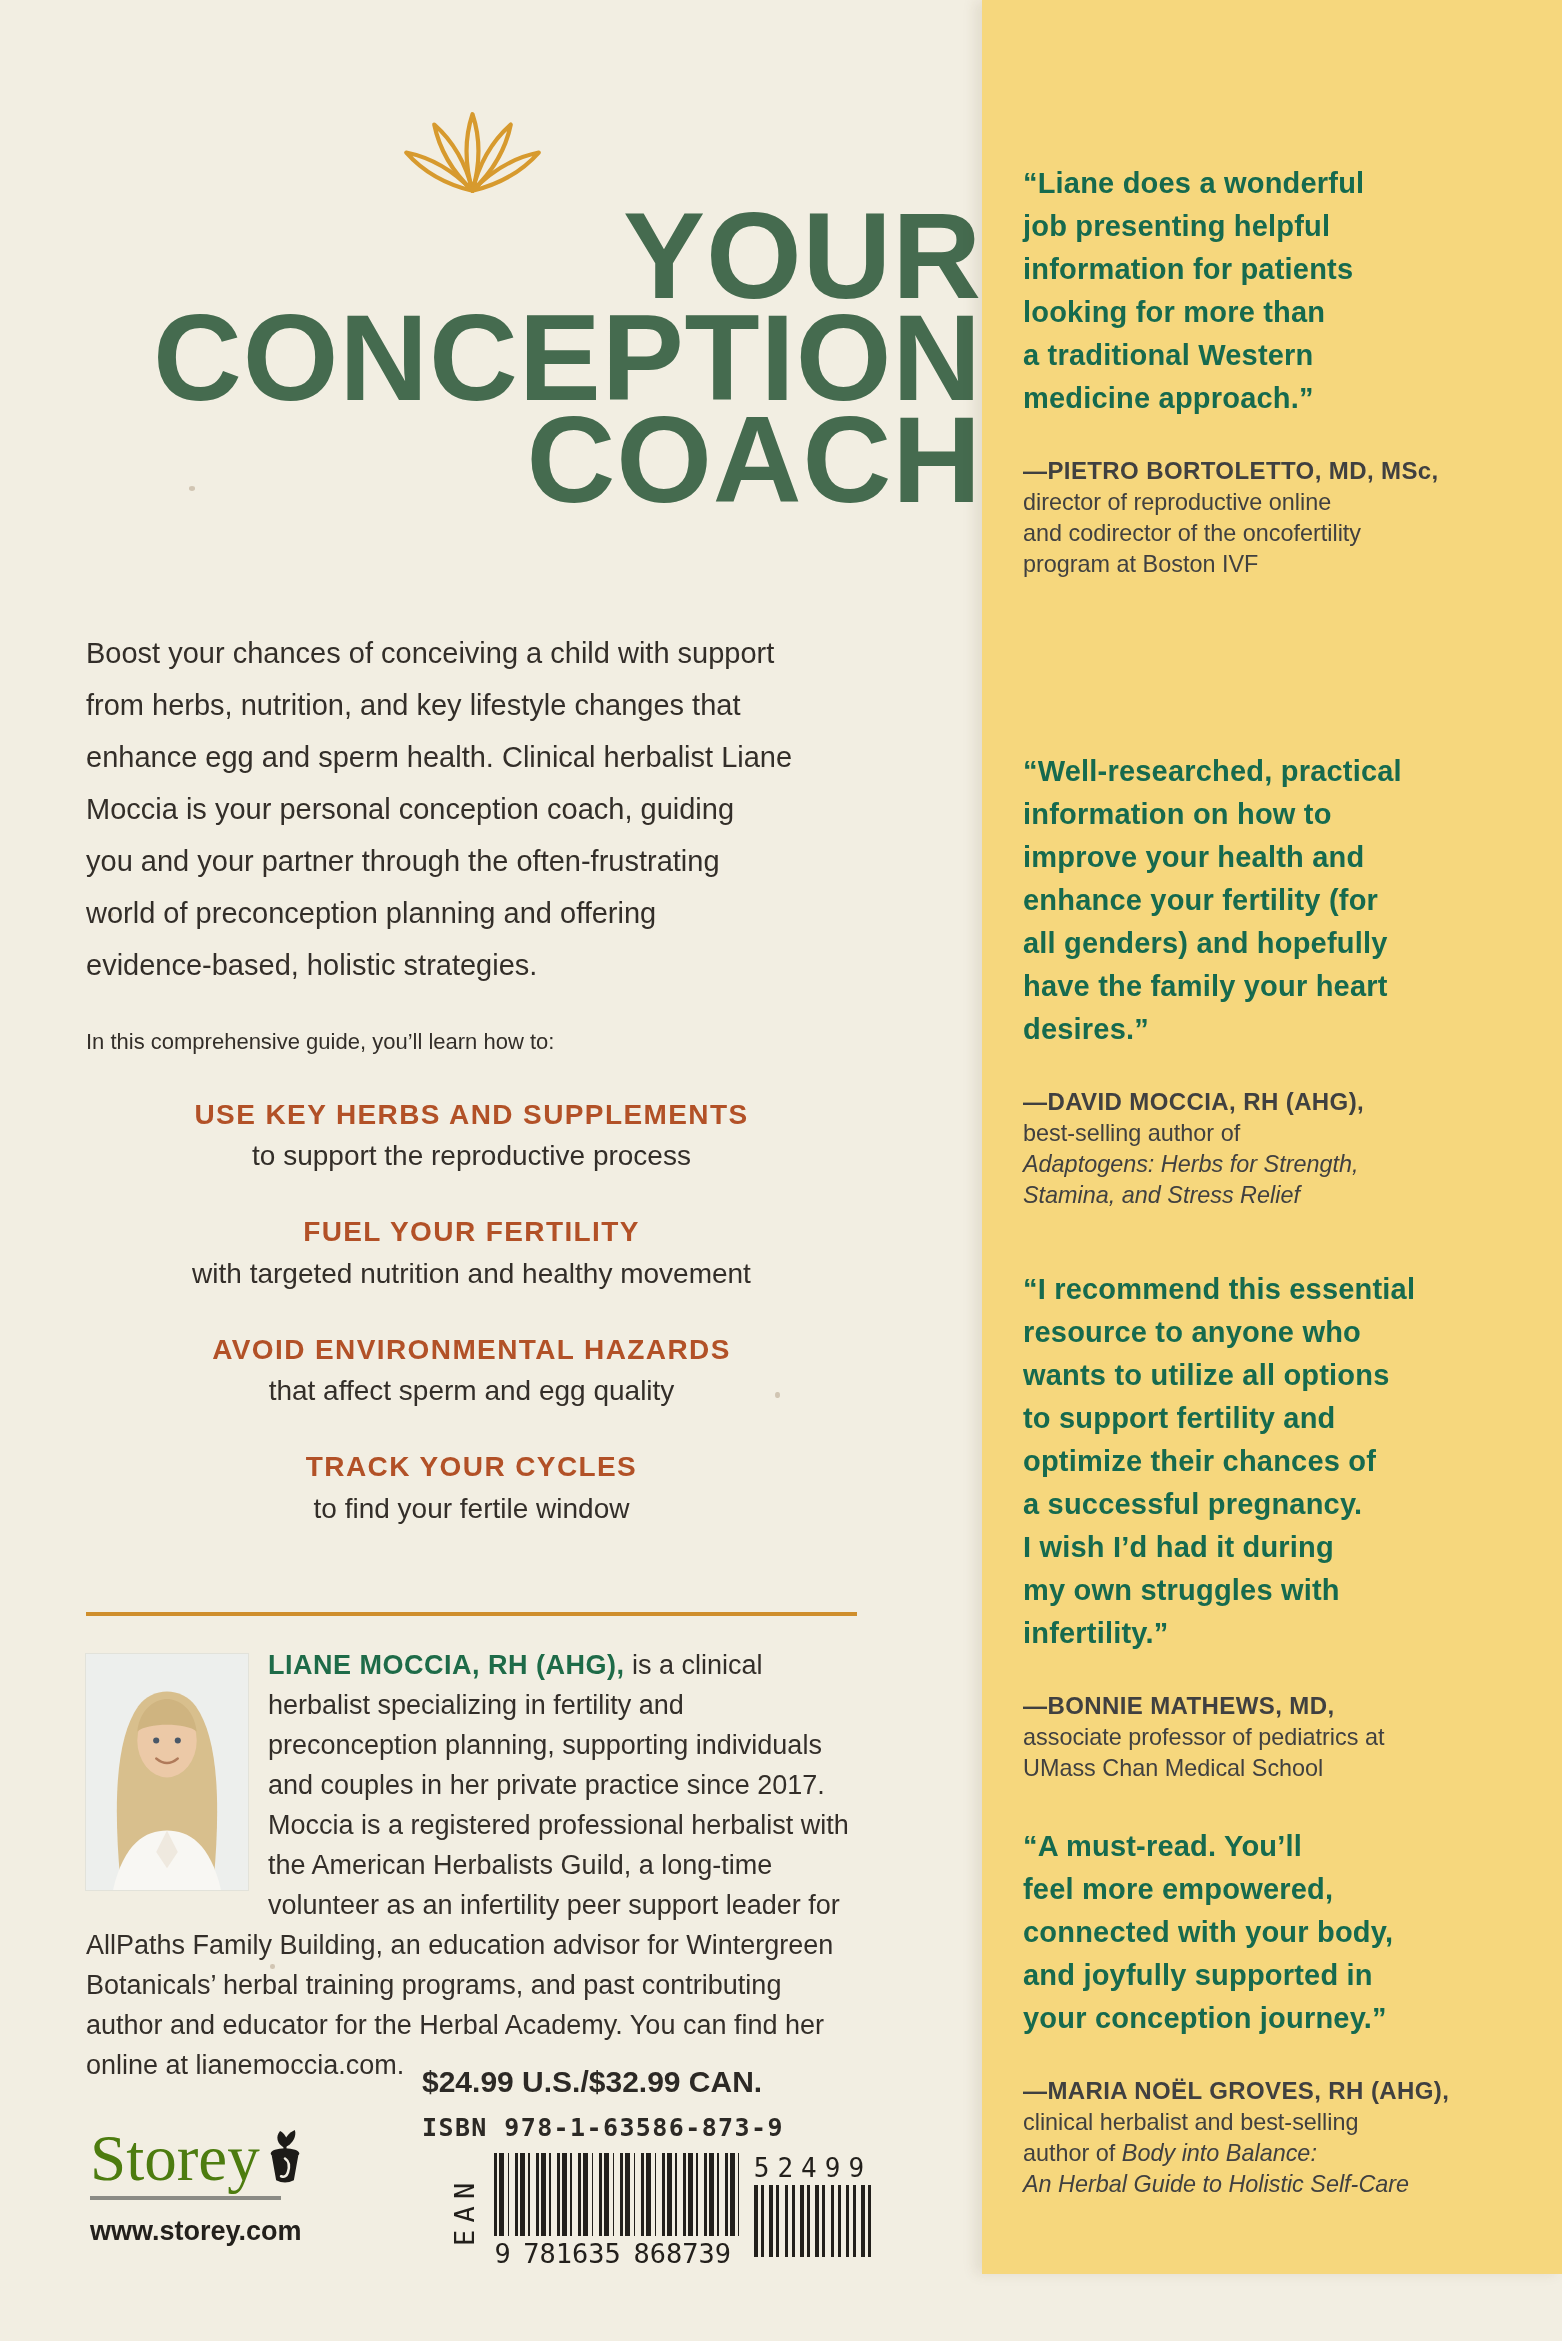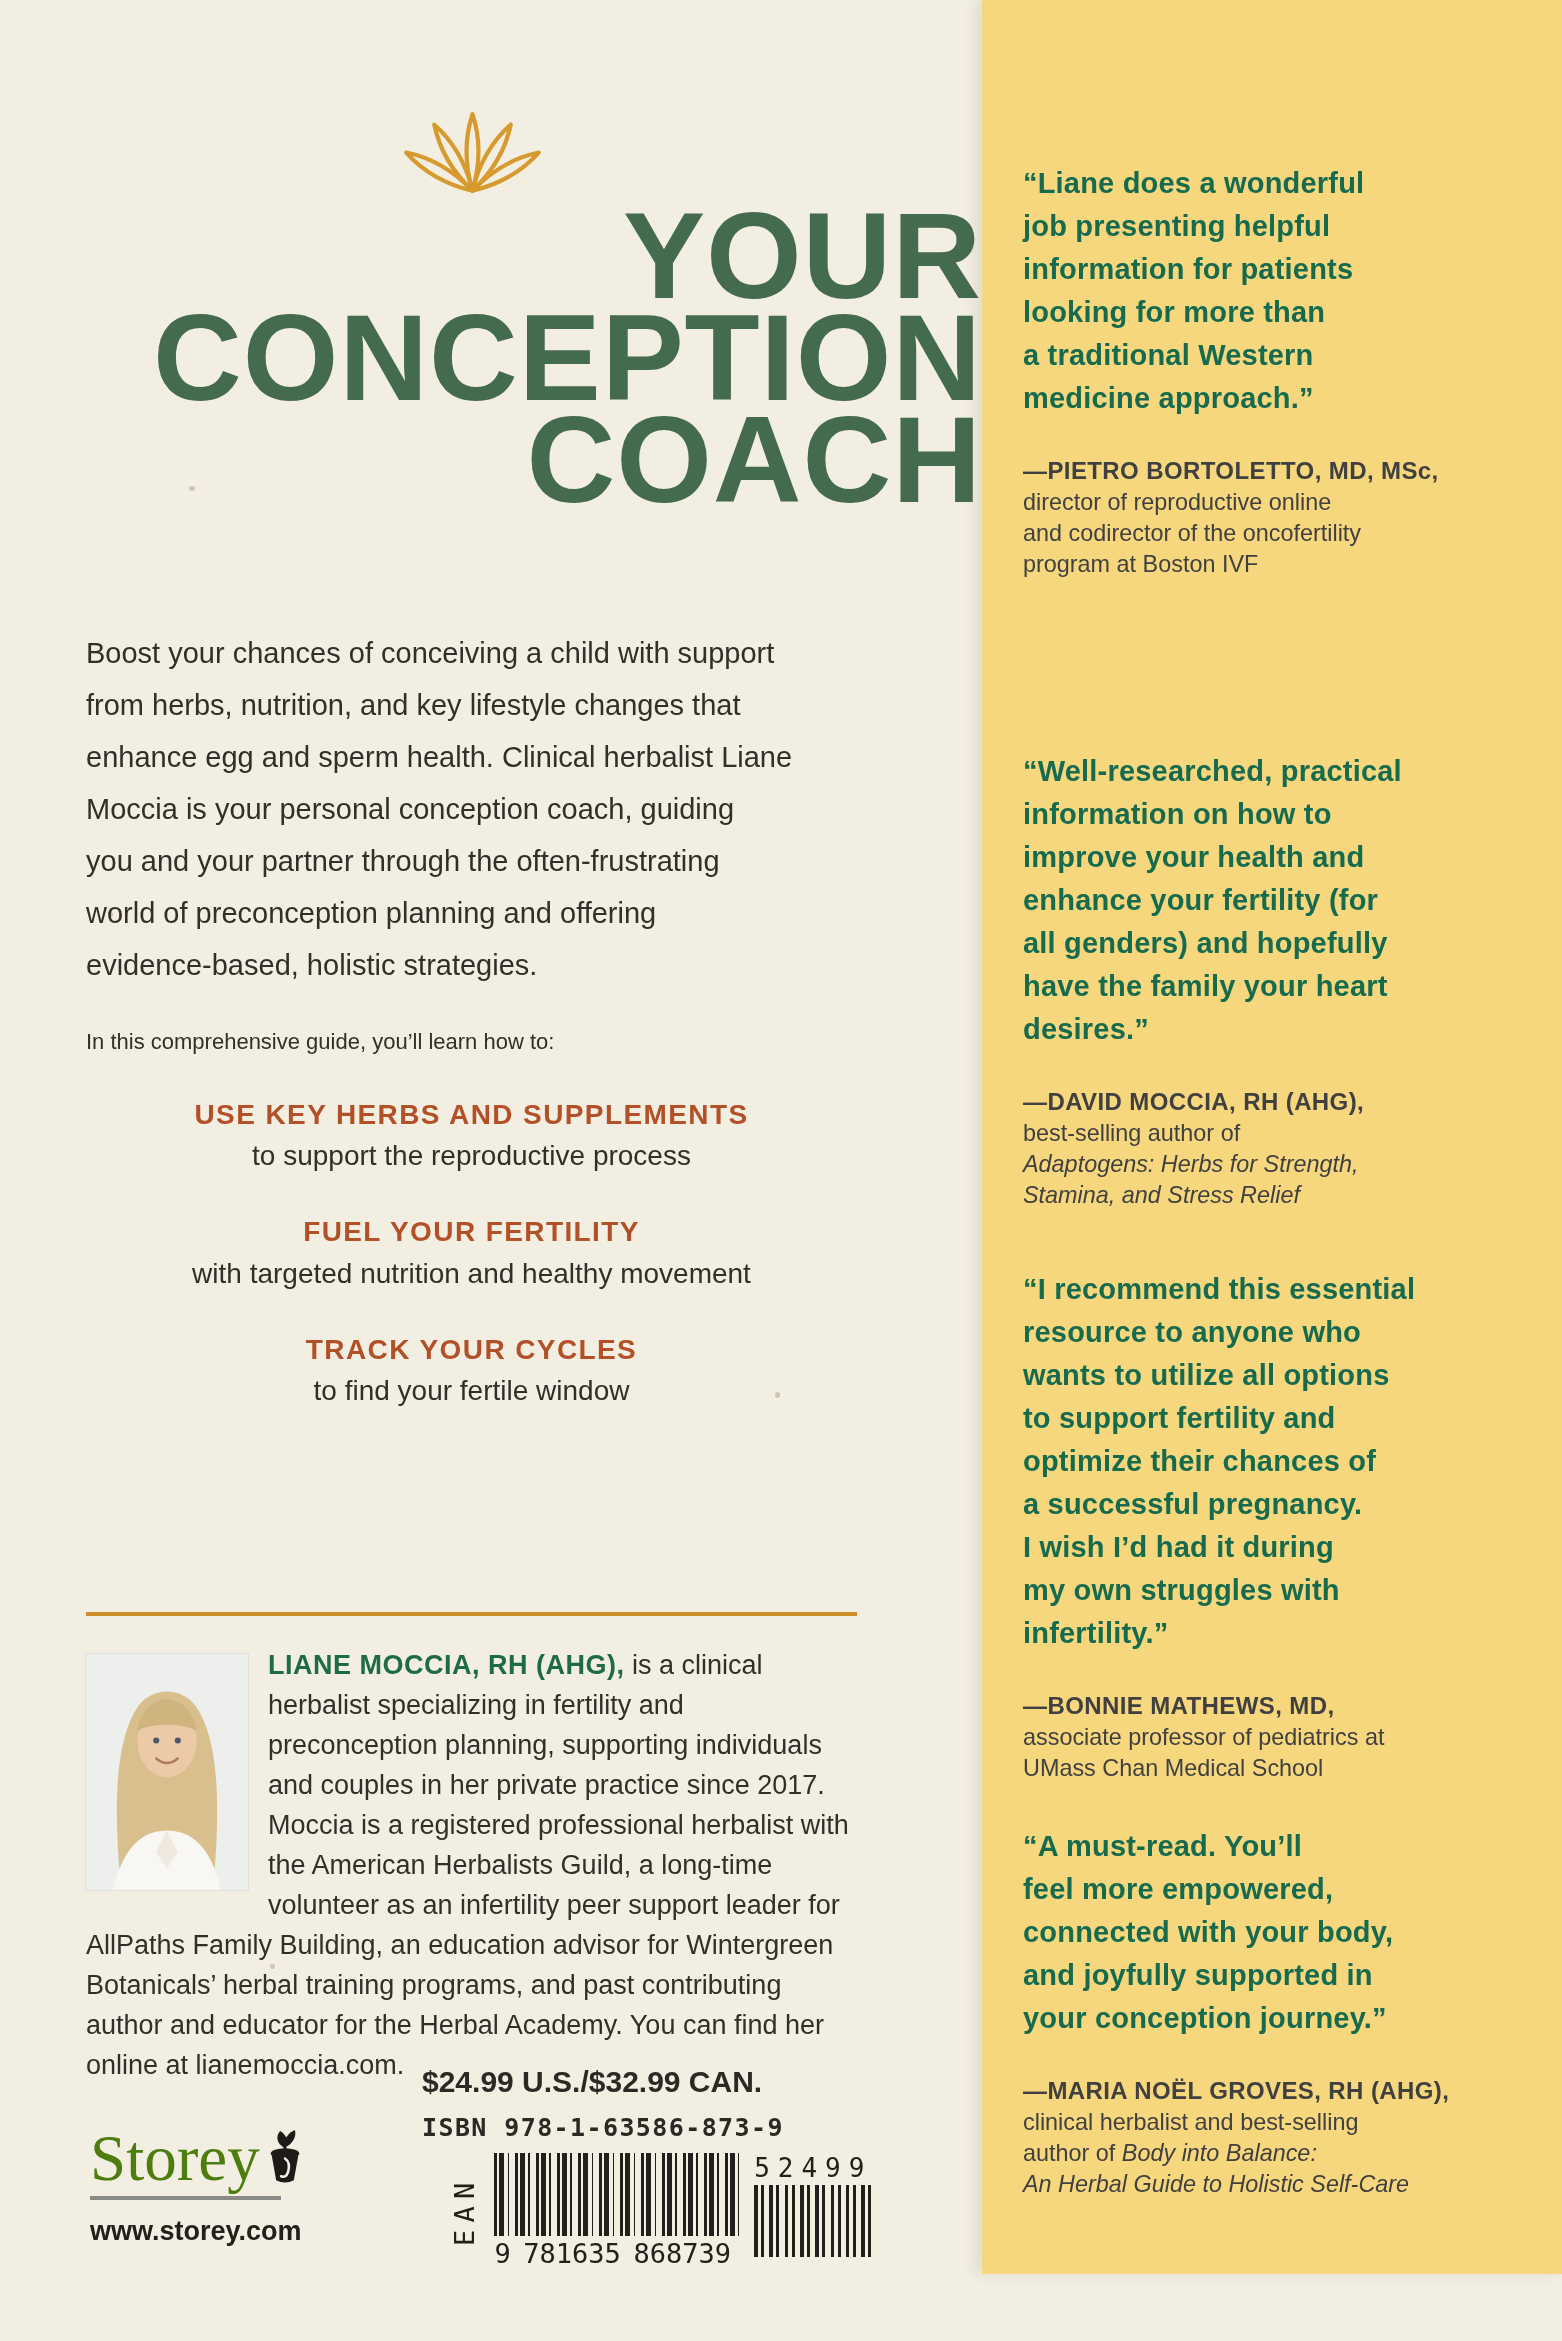--- a/index.html
+++ b/index.html
@@ -37,21 +37,21 @@
         font-size:25px;font-weight:bold;letter-spacing:1.4px;color:#2c2925;}
   .barcode{position:absolute;left:449px;top:2153px;display:flex;align-items:flex-start;gap:14.4px;}
   .ean{writing-mode:vertical-rl;transform:rotate(180deg);font-size:27px;letter-spacing:7.2px;
        color:#23201c;font-family:"DejaVu Sans Mono",monospace;margin-top:3.6px;height:108px;text-align:center;}
   .bars-main{width:245px;height:83px;
     background:repeating-linear-gradient(90deg,#23201c 0 2.7px,transparent 2.7px 5.4px,#23201c 5.4px 10px,
                transparent 10px 13.5px,#23201c 13.5px 15.3px,transparent 15.3px 21px);}
   .digits{display:flex;gap:12.6px;justify-content:flex-start;margin-top:1.8px;
           font-family:"DejaVu Sans Mono",monospace;font-size:27px;color:#23201c;}
   .addon{margin-top:0;}
-  .addon-num{display:block;text-align:center;font-family:"DejaVu Sans Mono",monospace;
+  .addon-num{display:block;font-family:"DejaVu Sans Mono",monospace;
              font-size:26px;letter-spacing:8px;color:#23201c;}
   .bars-addon{width:119px;height:72px;margin-top:1.8px;
     background:repeating-linear-gradient(90deg,#23201c 0 3.6px,transparent 3.6px 7.2px,#23201c 7.2px 10px,
                transparent 10px 15.3px);}
   .storey{position:absolute;left:90px;top:2126px;}
   .storey-row{display:flex;align-items:flex-end;gap:5.4px;}
   .storey-name{font-family:"Liberation Serif",serif;font-size:65px;line-height:65px;color:#4d7c0f;}
   .storey-rule{width:191px;height:3.6px;background:#8b8b85;margin-top:5.4px;}
   .storey-url{margin-top:16px;font-size:27px;font-weight:bold;color:#23201c;}
   
@@ -98,20 +98,24 @@
   <p class="lead-in">In this comprehensive guide, you’ll learn how to:</p>
 
   <div class="bullets">
     <div class="bullet">
       <div class="bullet-heading">USE KEY HERBS AND SUPPLEMENTS</div>
       <div class="bullet-detail">to support the reproductive process</div>
     </div>
     <div class="bullet">
       <div class="bullet-heading">FUEL YOUR FERTILITY</div>
       <div class="bullet-detail">with targeted nutrition and healthy movement</div>
+    </div>
+    <div class="bullet">
+      <div class="bullet-heading">AVOID ENVIRONMENTAL HAZARDS</div>
+      <div class="bullet-detail">that affect sperm and egg quality</div>
     </div>
     <div class="bullet">
       <div class="bullet-heading">TRACK YOUR CYCLES</div>
       <div class="bullet-detail">to find your fertile window</div>
     </div>
   </div>
 
   <div class="divider"></div>
 
   <div class="bio">

